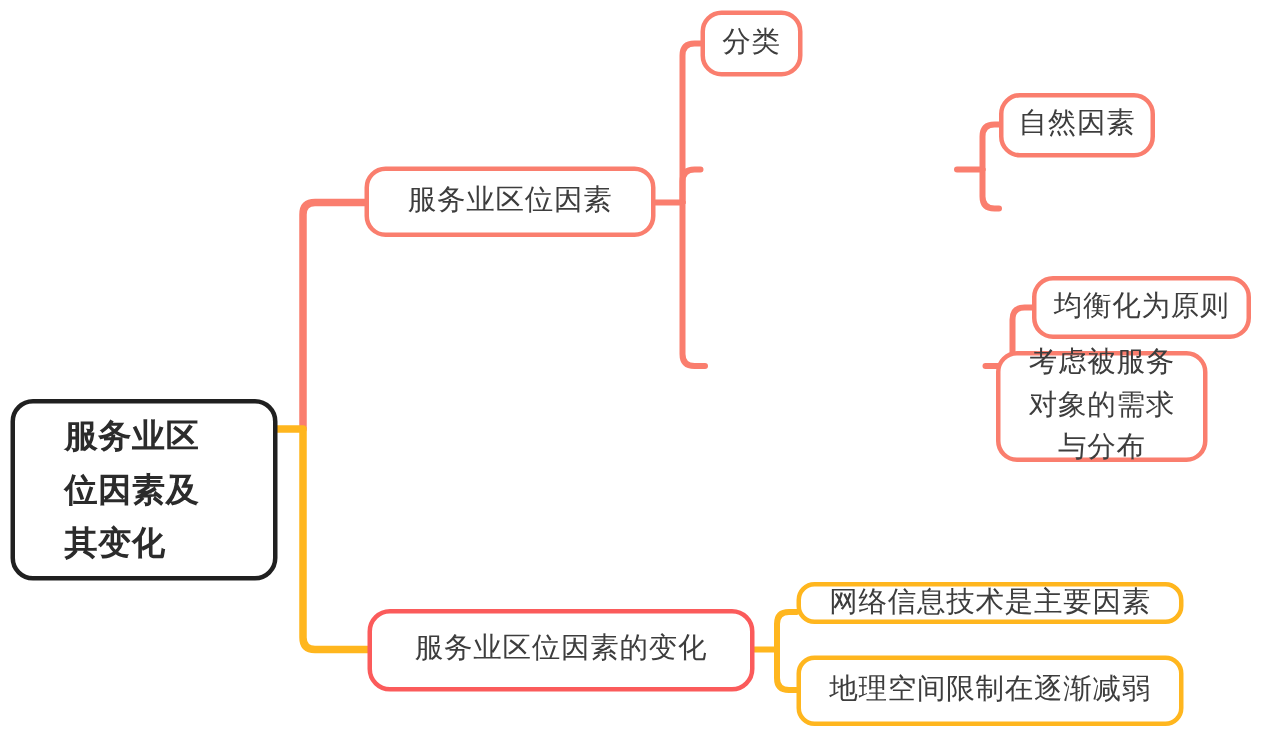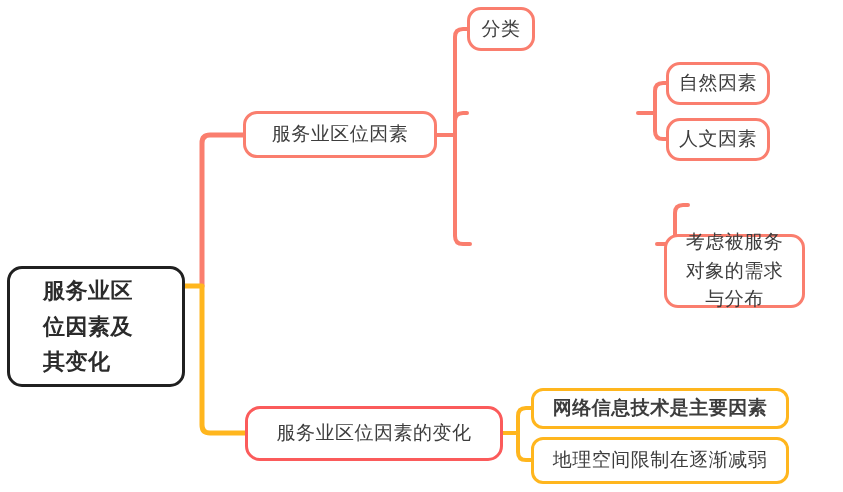--- a/index.html
+++ b/index.html
@@ -69,27 +69,27 @@
 位因素及
 其变化</div>
 
   <div class="node b-salmon" style="left:243px;top:111px;width:194px;height:47px;text-align:right;">服务业区位因素</div>
 
   <div class="node b-salmon" style="left:467px;top:7px;width:68px;height:44px;">分类</div>
 
 
   <div class="node b-salmon" style="left:666px;top:62px;width:104px;height:43px;">自然因素</div>
 
-  <div class="node b-salmon" style="left:666px;top:118px;width:104px;height:43px;">人文因素</div>
 
 
+  <div class="node b-salmon" style="left:688px;top:184px;width:146px;height:42px;">均衡化为原则</div>
 
   <div class="node b-salmon" style="left:664px;top:234px;width:141px;height:74px;">考虑被服务
 对象的需求
 与分布</div>
 
   <div class="node b-red" style="left:245px;top:406px;width:258px;height:55px;">服务业区位因素的变化</div>
 
-  <div class="node b-amber" style="left:531px;top:388px;width:258px;height:41px;font-weight:bold;">网络信息技术是主要因素</div>
+  <div class="node b-amber" style="left:531px;top:388px;width:258px;height:28px;">网络信息技术是主要因素</div>
 
   <div class="node b-amber" style="left:531px;top:437px;width:258px;height:47px;">地理空间限制在逐渐减弱</div>
 
 </div>
 
 </body></html>

